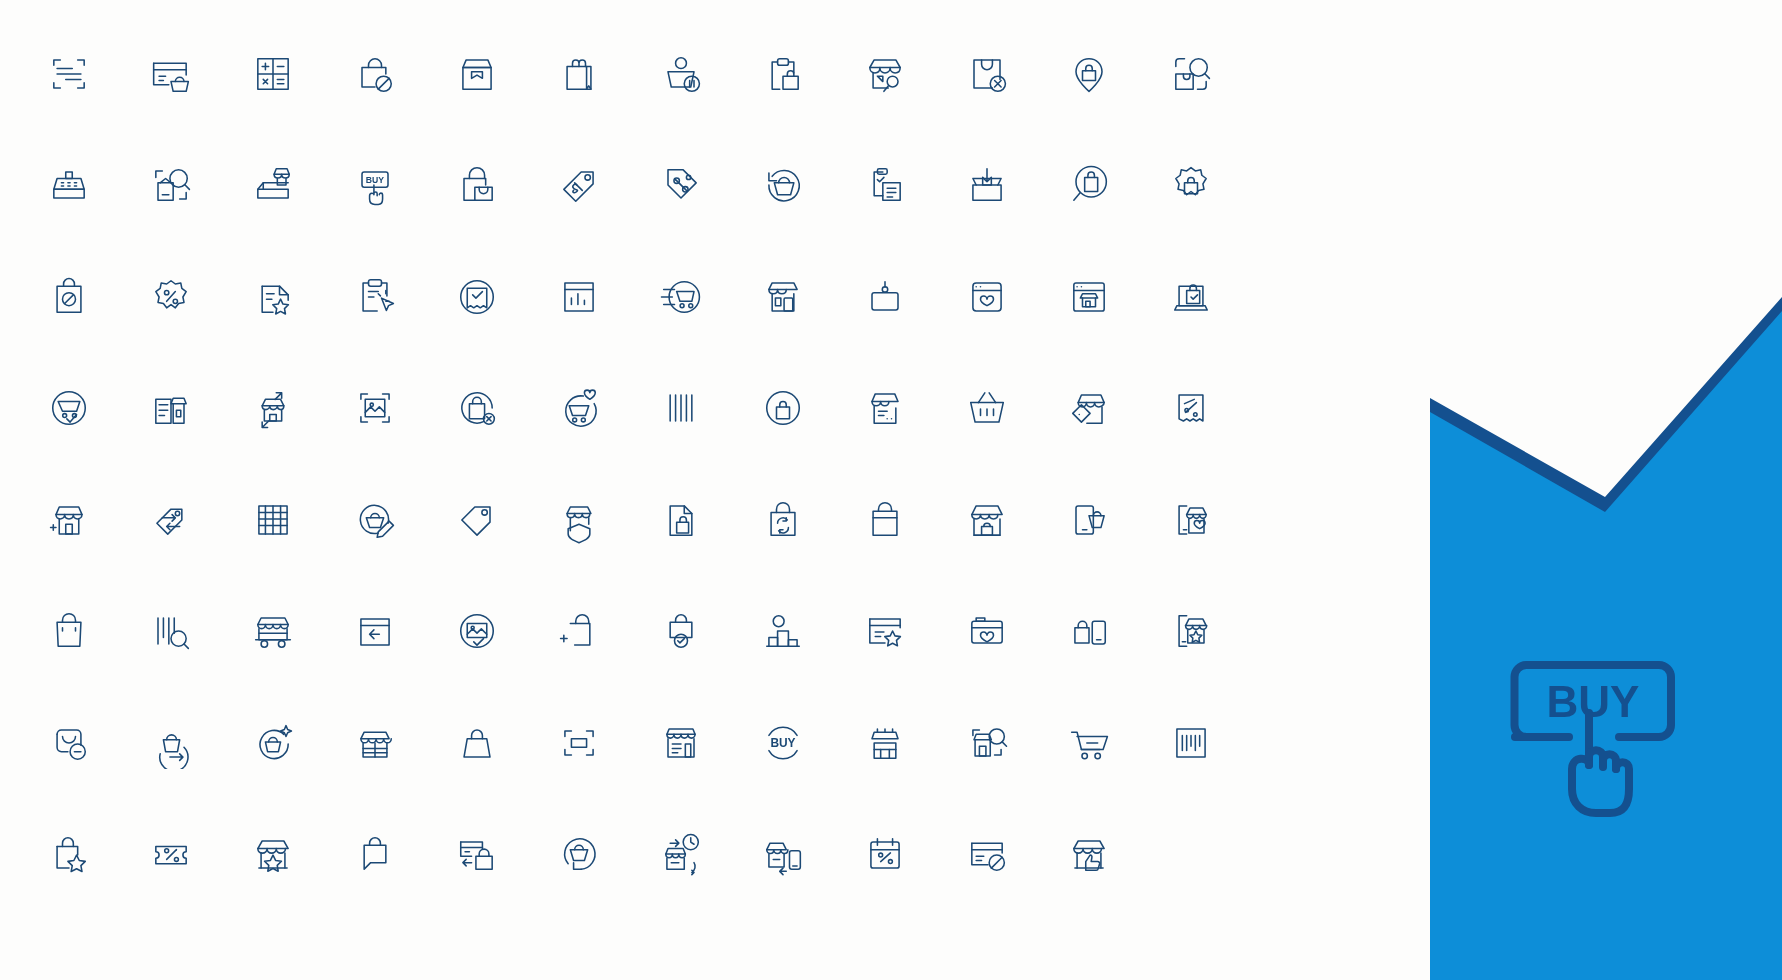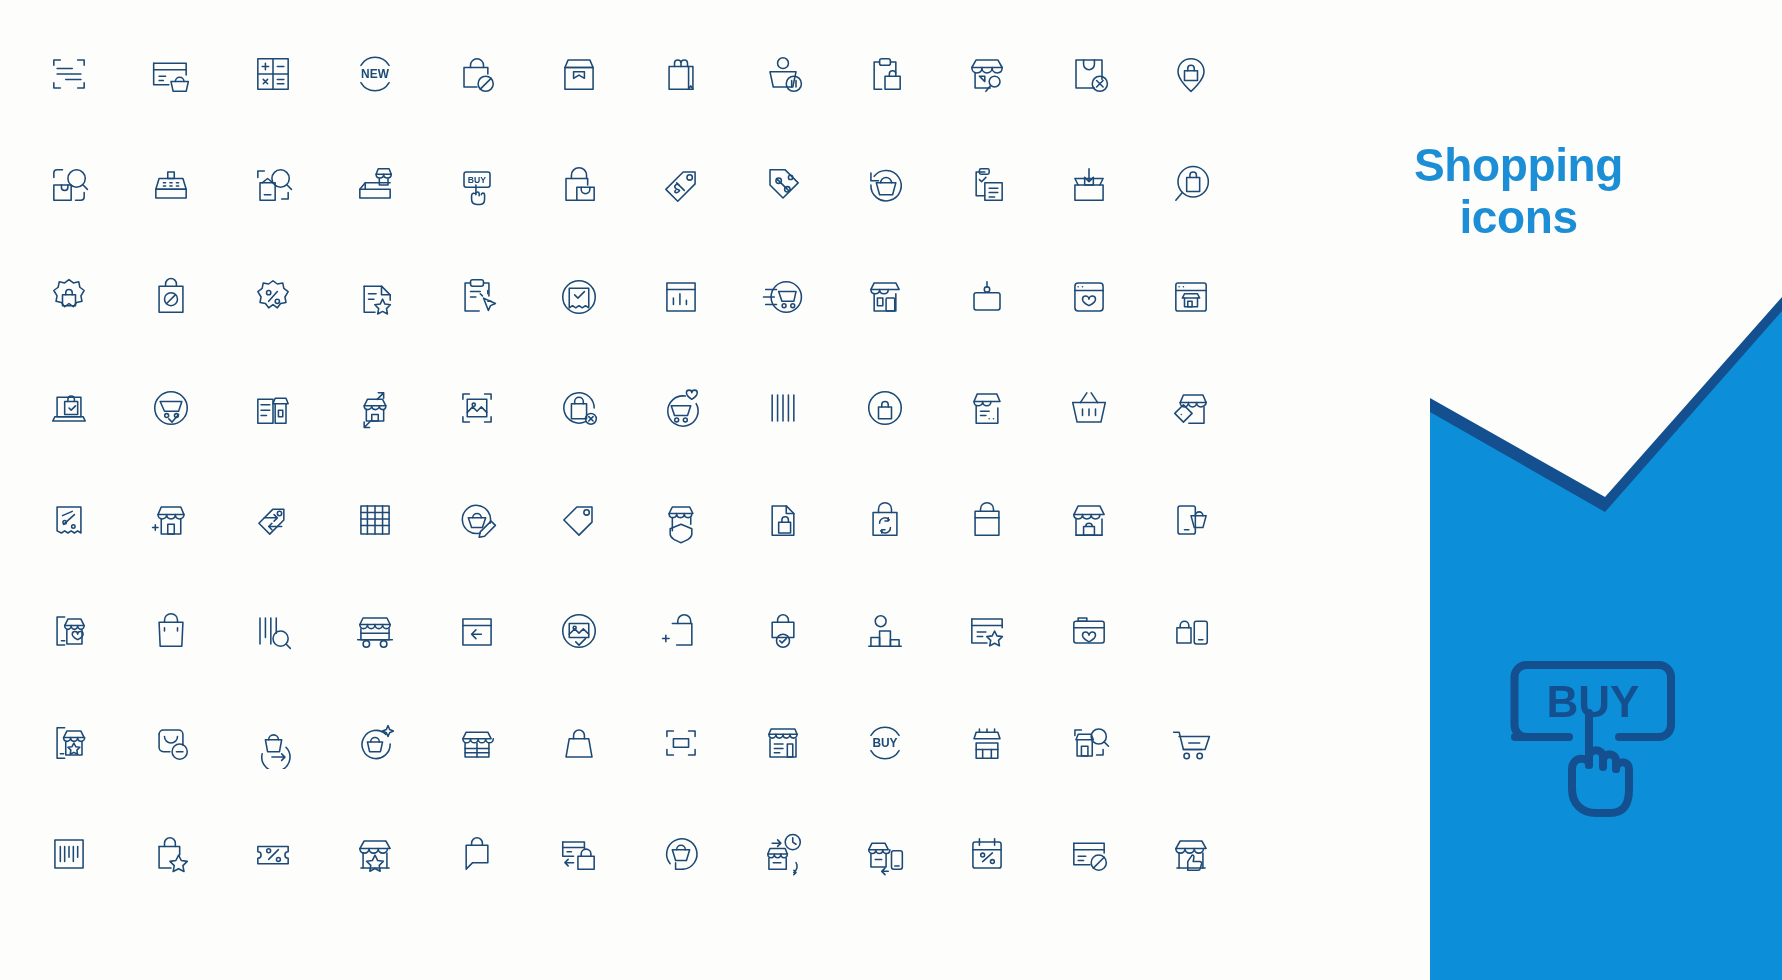--- a/index.html
+++ b/index.html
@@ -134,26 +134,20 @@
           <rect x="10" y="10" width="28" height="28"></rect>
           <path d="M24 10v28M10 24h28"></path>
           <path d="M14 17h6M17 14v6"></path>
           <path d="M28 17h6"></path>
           <path d="M15 29l4 4M19 29l-4 4"></path>
           <path d="M28 29h6M28 33h6"></path>
         </svg>
     </div>
     <div class="icon-cell">
       <svg viewBox="0 0 48 48">
-          <path d="M37 16a15 15 0 00-26 0M11 32a15 15 0 0026 0"></path>
-          <text x="24" y="28" font-size="11" text-anchor="middle">NEW</text>
-        </svg>
-    </div>
-    <div class="icon-cell">
-      <svg viewBox="0 0 48 48">
           <path d="M12 18h22v6M12 18v18h12"></path>
           <path d="M18 18v-2a6 6 0 0112 0v2"></path>
           <circle cx="32" cy="33" r="7"></circle>
           <path d="M27 38l10-10"></path>
         </svg>
     </div>
     <div class="icon-cell">
       <svg viewBox="0 0 48 48">
           <path d="M11 18h26v20H11z"></path>
           <path d="M14 11h20l3 7H11z"></path>
@@ -925,22 +919,20 @@
 
   <div id="right-panel">
 
     <svg id="panel-shape" viewBox="0 0 527 980" preserveAspectRatio="none">
 
       <polygon points="175,398 350,497 527,297 527,980 175,980" fill="#14508f" stroke="none"></polygon>
 
       <polygon points="175,412 350,512 527,311 527,980 175,980" fill="#0d8ed8" stroke="none"></polygon>
     </svg>
 
-    <div id="panel-title">Shopping
-icons</div>
 
     <div id="buy-graphic">
       <svg viewBox="0 0 200 210">
         <path d="M34 55h132a12 12 0 0112 12v48a12 12 0 01-12 12h-40M34 127h-0.5a12 12 0 01-12-12V67a12 12 0 0112-12"></path>
         <path d="M22 127h54"></path>
         <text x="100" y="107" text-anchor="middle">BUY</text>
         <path d="M96 103v52"></path>
         <path d="M96 155c0-9-17-9-17 4v20c0 15 10 24 24 24h14c15 0 19-10 19-24v-20c0-9-13-9-13 0"></path>
         <path d="M123 159v-8c0-9-13-9-13 0M110 157v-10c0-9-14-9-14 0"></path>
       </svg>

